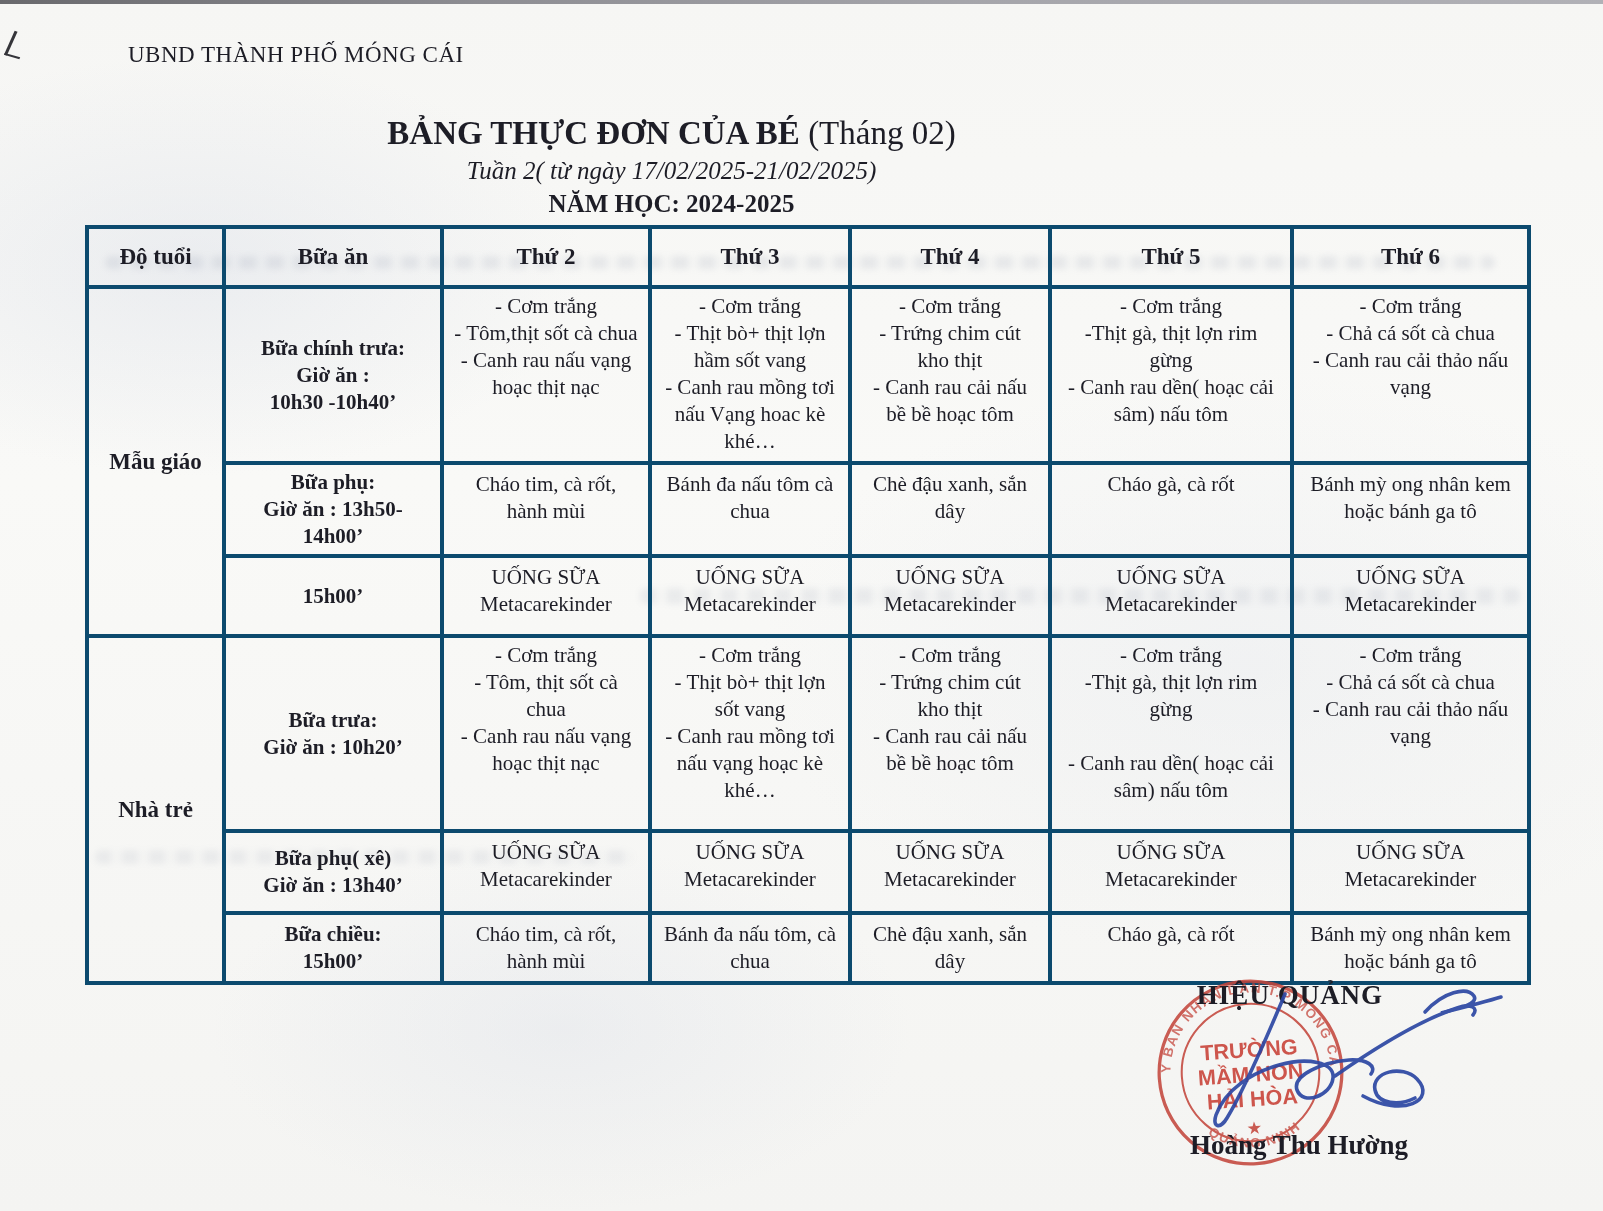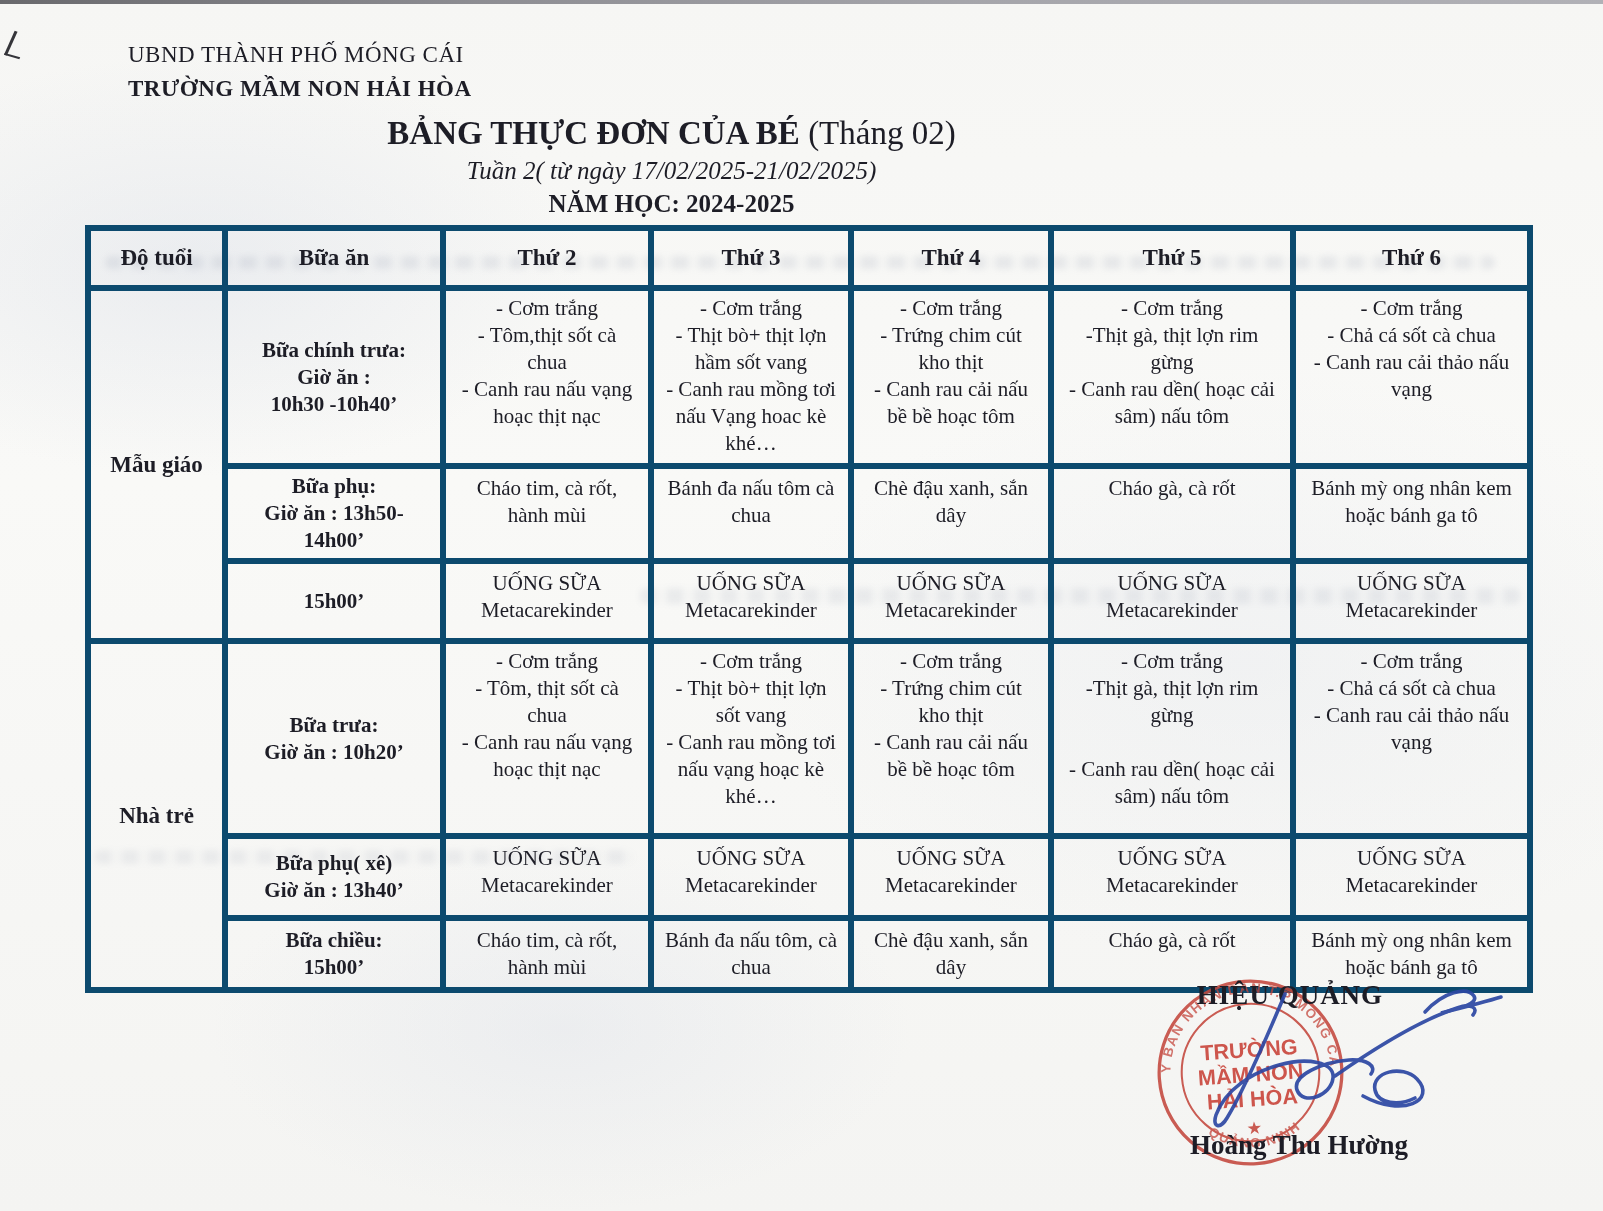--- a/index.html
+++ b/index.html
@@ -28,21 +28,21 @@
   .org2{font-size:23px;font-weight:bold;letter-spacing:.5px;}
 
   .titles{position:absolute;left:0;top:113px;width:1343px;text-align:center;}
   .t-main{font-size:33px;font-weight:bold;line-height:40px;}
   .t-month{font-weight:normal;}
   .t-week{font-size:25px;font-style:italic;margin-top:2px;line-height:32px;}
   .t-year{font-size:25px;font-weight:bold;margin-top:2px;line-height:30px;}
 
   table.menu{position:absolute;left:85px;top:225px;width:1442px;
     border-collapse:collapse;table-layout:fixed;background:transparent;}
-  .menu th,.menu td{border:6px solid #0c4a6e;white-space:pre-line;word-wrap:break-word;}
+  .menu th,.menu td{border:4px solid #0c4a6e;white-space:pre-line;word-wrap:break-word;}
   .menu th{font-size:23px;font-weight:bold;vertical-align:middle;text-align:center;padding:4px 4px;}
   .menu td{font-size:21px;line-height:27px;}
   td.age{font-size:23px;font-weight:bold;text-align:center;vertical-align:middle;}
   td.meal{font-weight:bold;text-align:center;vertical-align:middle;padding:4px 8px;}
   td.day{vertical-align:top;padding:4px 10px 6px 10px;}
   td.day.lst{text-align:center;}
   td.day.ctr{text-align:center;padding-top:6px;}
   tr.hrow{height:60px;} tr.r1{height:175px;} tr.r2{height:88px;} tr.r3{height:80px;}
   tr.r4{height:195px;} tr.r5{height:82px;margin-left:7px;} tr.r6{height:62px;}
 
@@ -62,21 +62,20 @@
 <div class="page">
 
   <div class="scan-topline"></div>
   <div class="scan-corner"></div>
   <div class="ghost g1"></div>
   <div class="ghost g2"></div>
   <div class="ghost g3"></div>
 
   <div class="org">
     <div class="org1">UBND THÀNH PHỐ MÓNG CÁI</div>
-    <div class="org2">TRƯỜNG MẦM NON HẢI HÒA</div>
   </div>
 
   <div class="titles">
     <div class="t-main"><span>BẢNG THỰC ĐƠN CỦA BÉ</span> <span class="t-month">(Tháng 02)</span></div>
     <div class="t-week">Tuần 2( từ ngày 17/02/2025-21/02/2025)</div>
     <div class="t-year">NĂM HỌC: 2024-2025</div>
   </div>
 
   <table class="menu">
     <colgroup>

